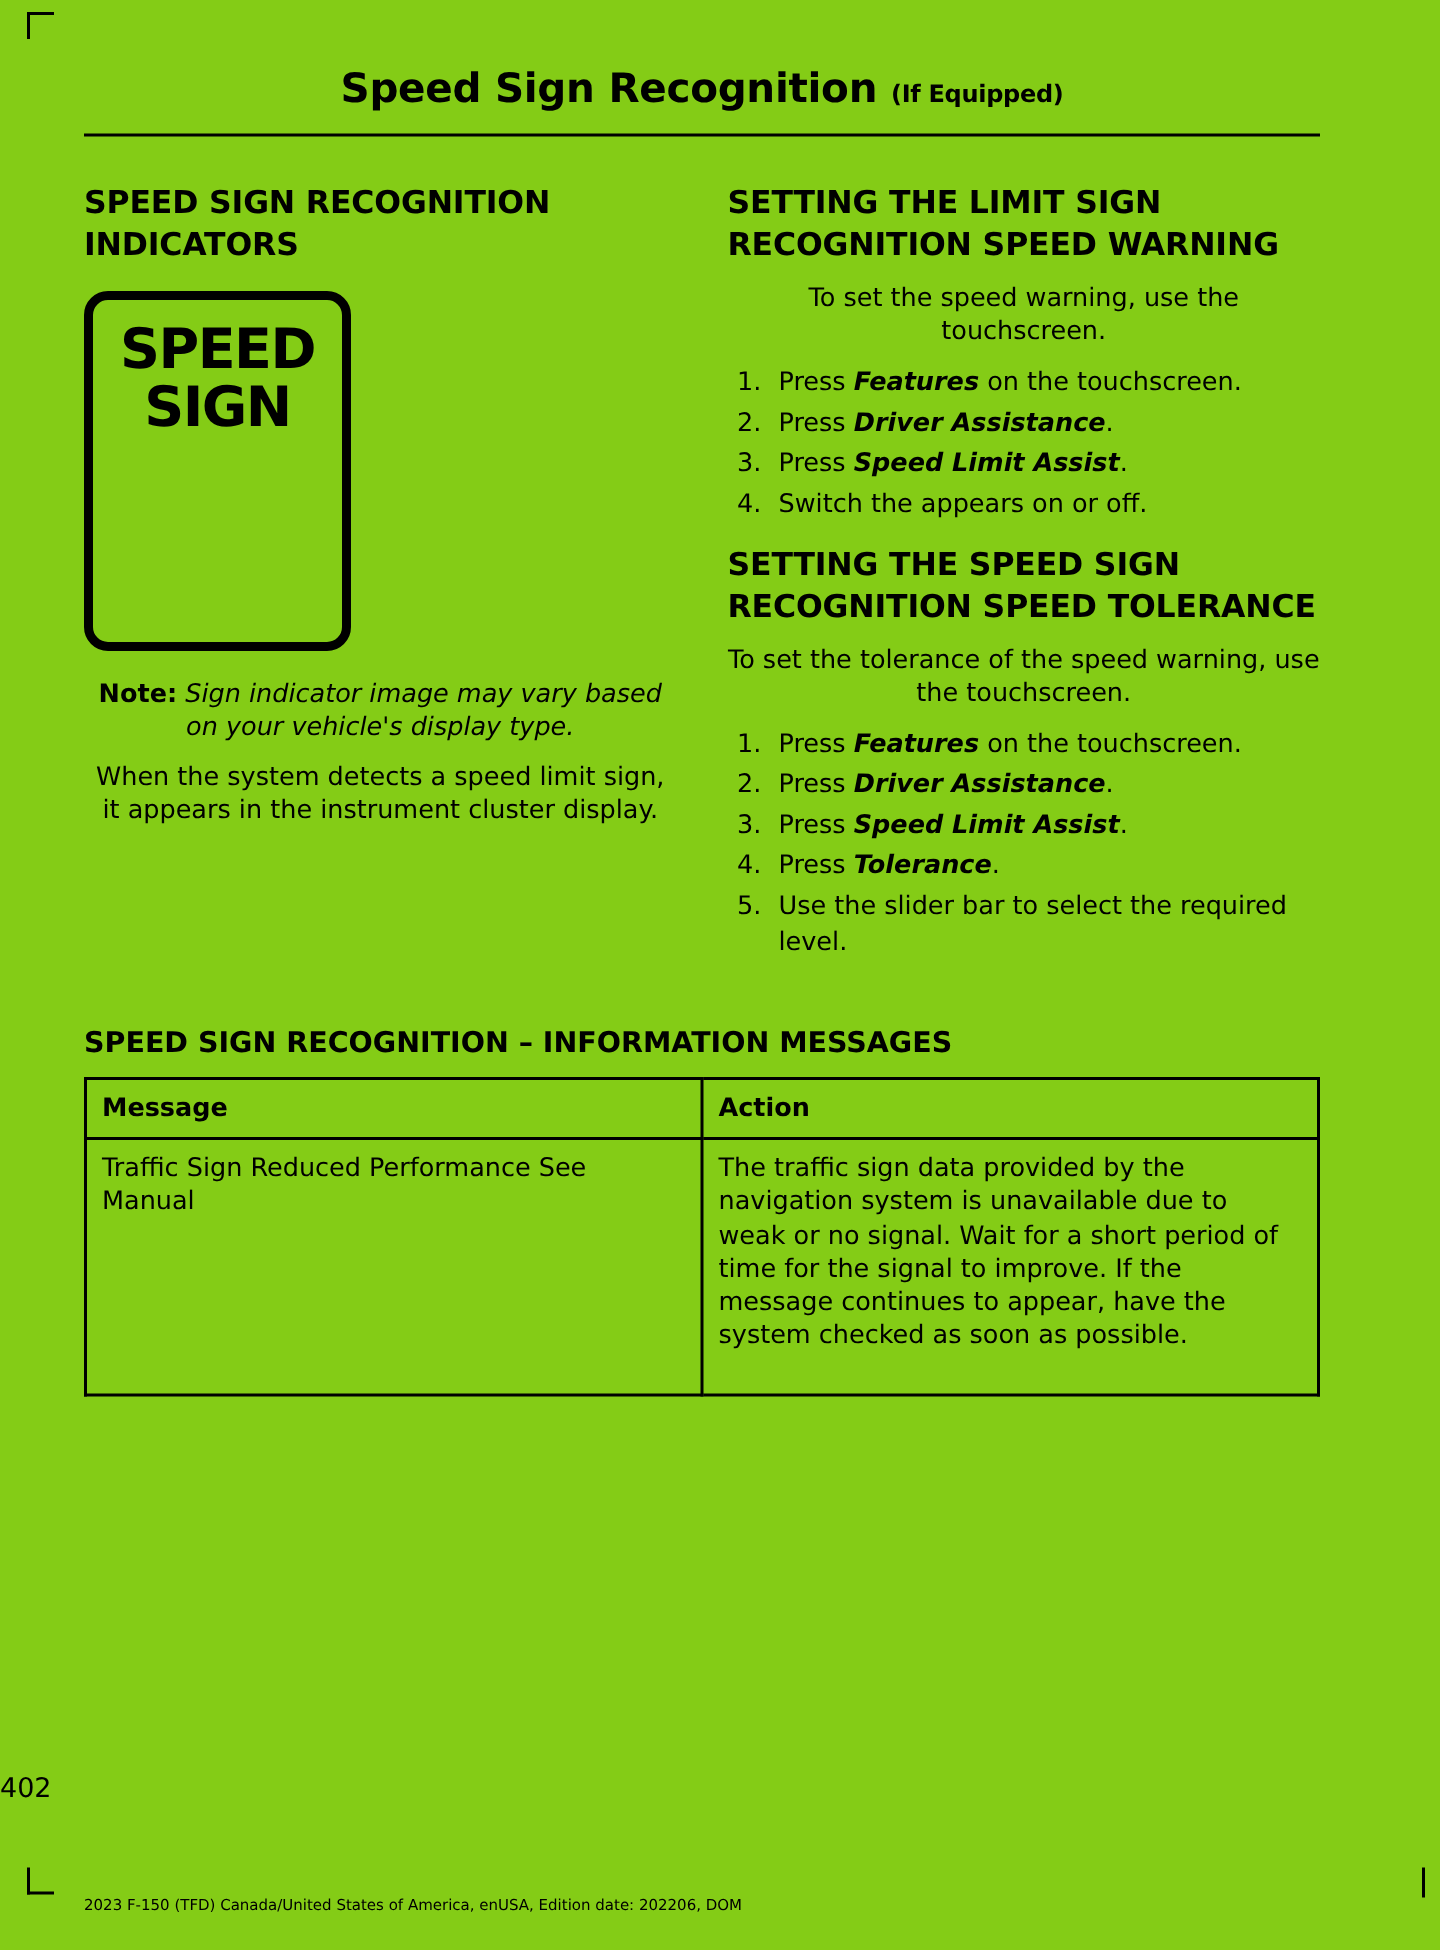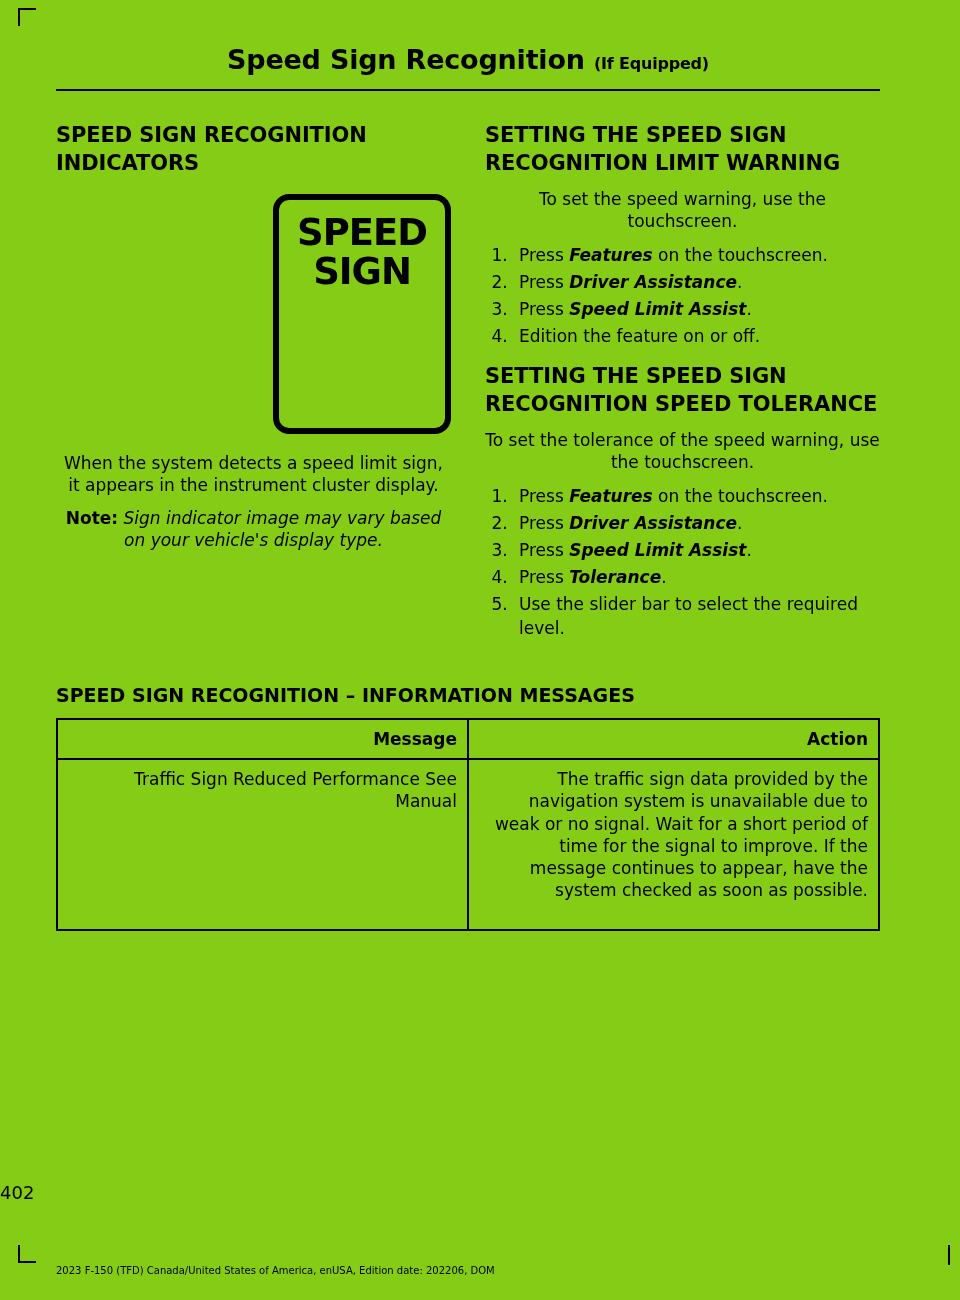--- a/index.html
+++ b/index.html
@@ -84,21 +84,21 @@
 
   p.body {
     font-size: 17px;
     line-height: 1.32;
     margin: 0 0 10px 0;
     text-align: center;
   }
 
   .sign-wrap {
     display: flex;
-    justify-content: flex-end;
+    justify-content: flex-start;
     margin: 16px 0 18px 0;
   }
   .sign {
     width: 178px;
     height: 240px;
     border: 6px solid #000;
     border-radius: 16px;
     box-sizing: border-box;
     display: flex;
     flex-direction: column;
@@ -151,21 +151,21 @@
     margin: 30px 0 12px 0;
   }
 
   table.msg {
     width: 100%;
     border-collapse: collapse;
     font-size: 17px;
   }
   table.msg th, table.msg td {
     border: 2px solid #000;
-    text-align: right;
+    text-align: left;
     padding: 8px 10px;
     vertical-align: top;
   }
   table.msg th {
     font-weight: bold;
     padding: 9px 10px;
   }
   table.msg td {
     line-height: 1.3;
     padding-bottom: 28px;
@@ -208,41 +208,41 @@
       <div class="col">
         <h2 class="sec">SPEED SIGN RECOGNITION INDICATORS</h2>
 
         <div class="sign-wrap">
           <div class="sign">
             <div class="w1">SPEED</div>
             <div class="w2">SIGN</div>
           </div>
         </div>
 
-        <p class="body">When the system detects a speed limit sign, it appears in the instrument cluster display.</p>
         <p class="body">
           <span class="note-label">Note:</span><span class="note-text"> Sign indicator image may vary based on your vehicle's display type.</span>
         </p>
+        <p class="body">When the system detects a speed limit sign, it appears in the instrument cluster display.</p>
       </div>
 
       <div class="col">
-        <h2 class="sec">SETTING THE SPEED SIGN RECOGNITION LIMIT WARNING</h2>
+        <h2 class="sec">SETTING THE LIMIT SIGN RECOGNITION SPEED WARNING</h2>
         <p class="body">To set the speed warning, use the touchscreen.</p>
         <ol class="steps">
           <li>
             <span>Press </span><span class="bi">Features</span><span> on the touchscreen.</span>
           </li>
           <li>
             <span>Press </span><span class="bi">Driver Assistance</span><span>.</span>
           </li>
           <li>
             <span>Press </span><span class="bi">Speed Limit Assist</span><span>.</span>
           </li>
           <li>
-            <span>Edition the feature on or off.</span><span class="bi"></span><span></span>
+            <span>Switch the appears on or off.</span><span class="bi"></span><span></span>
           </li>
         </ol>
 
         <h2 class="sec">SETTING THE SPEED SIGN RECOGNITION SPEED TOLERANCE</h2>
         <p class="body">To set the tolerance of the speed warning, use the touchscreen.</p>
         <ol class="steps">
           <li>
             <span>Press </span><span class="bi">Features</span><span> on the touchscreen.</span>
           </li>
           <li>

